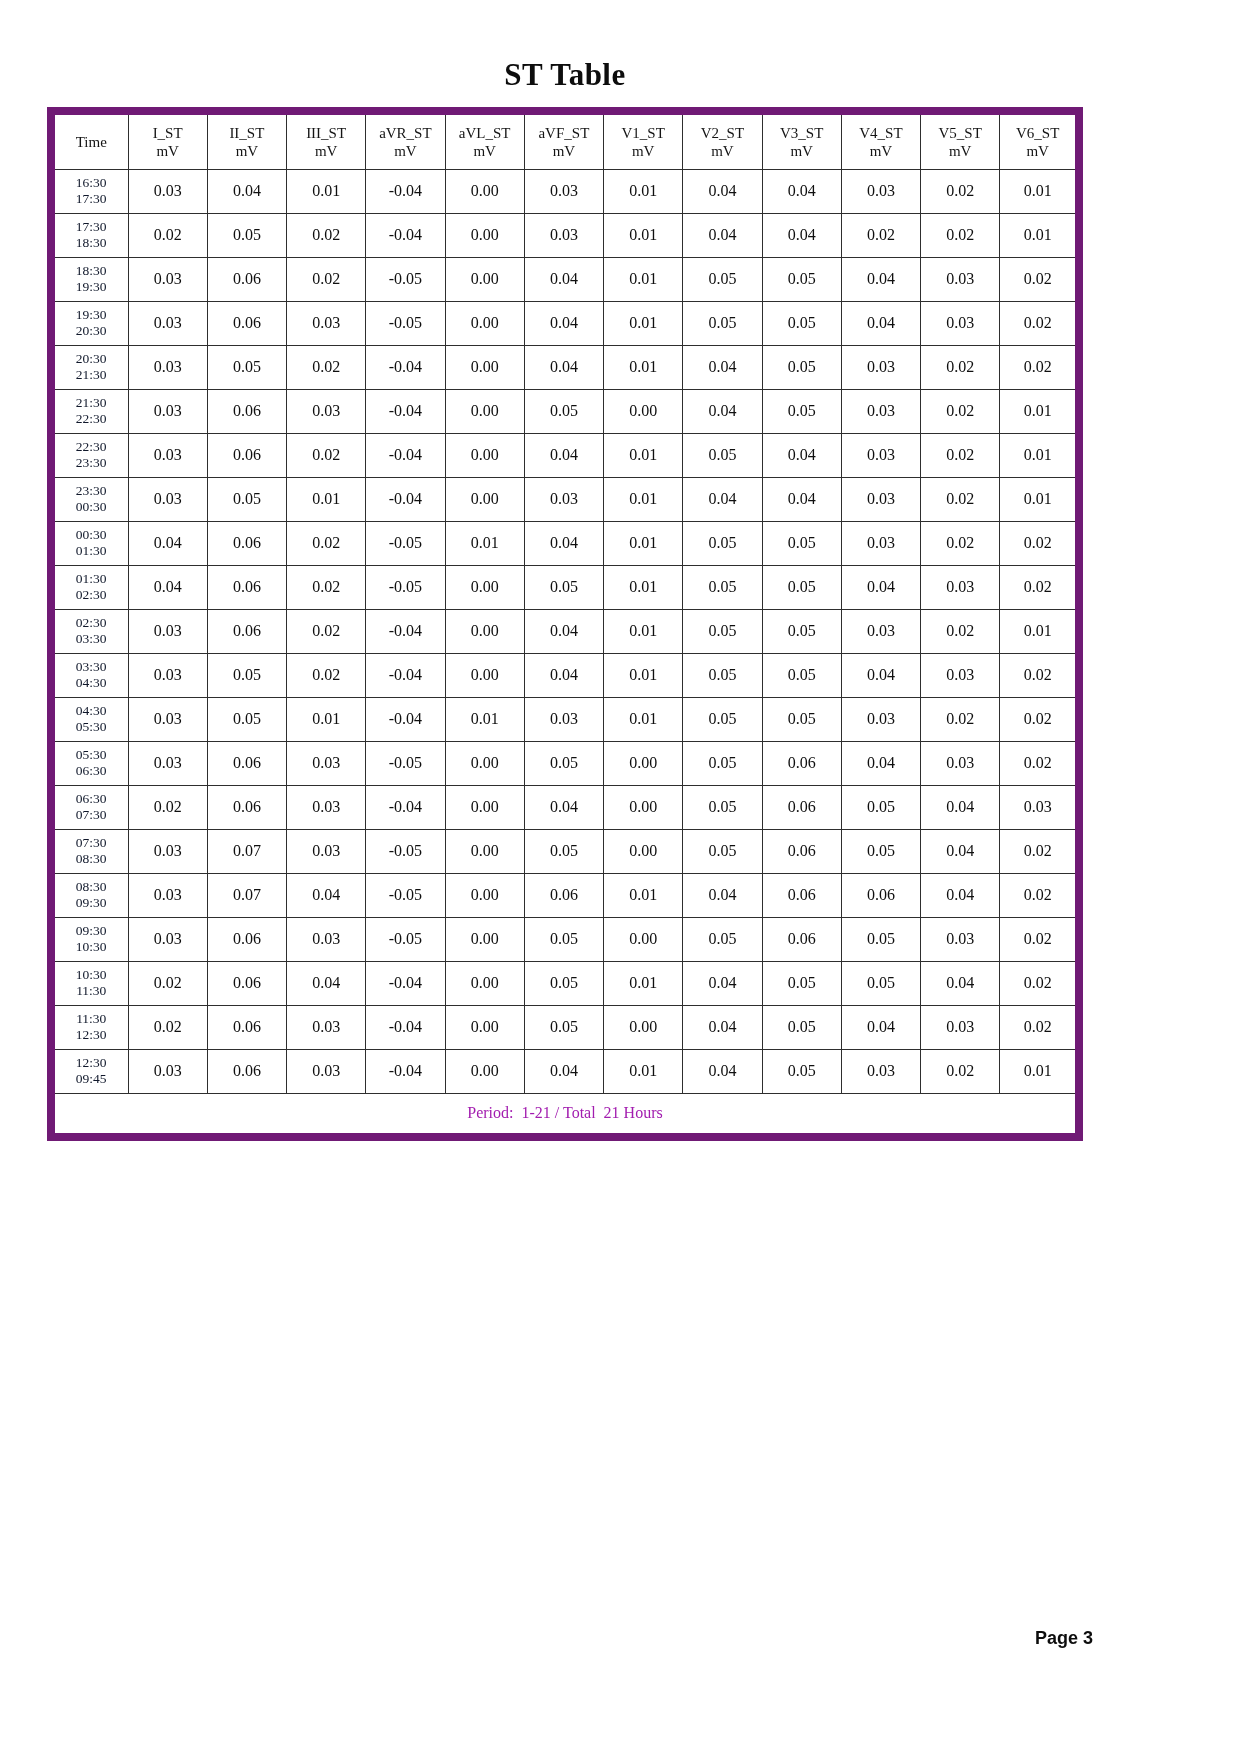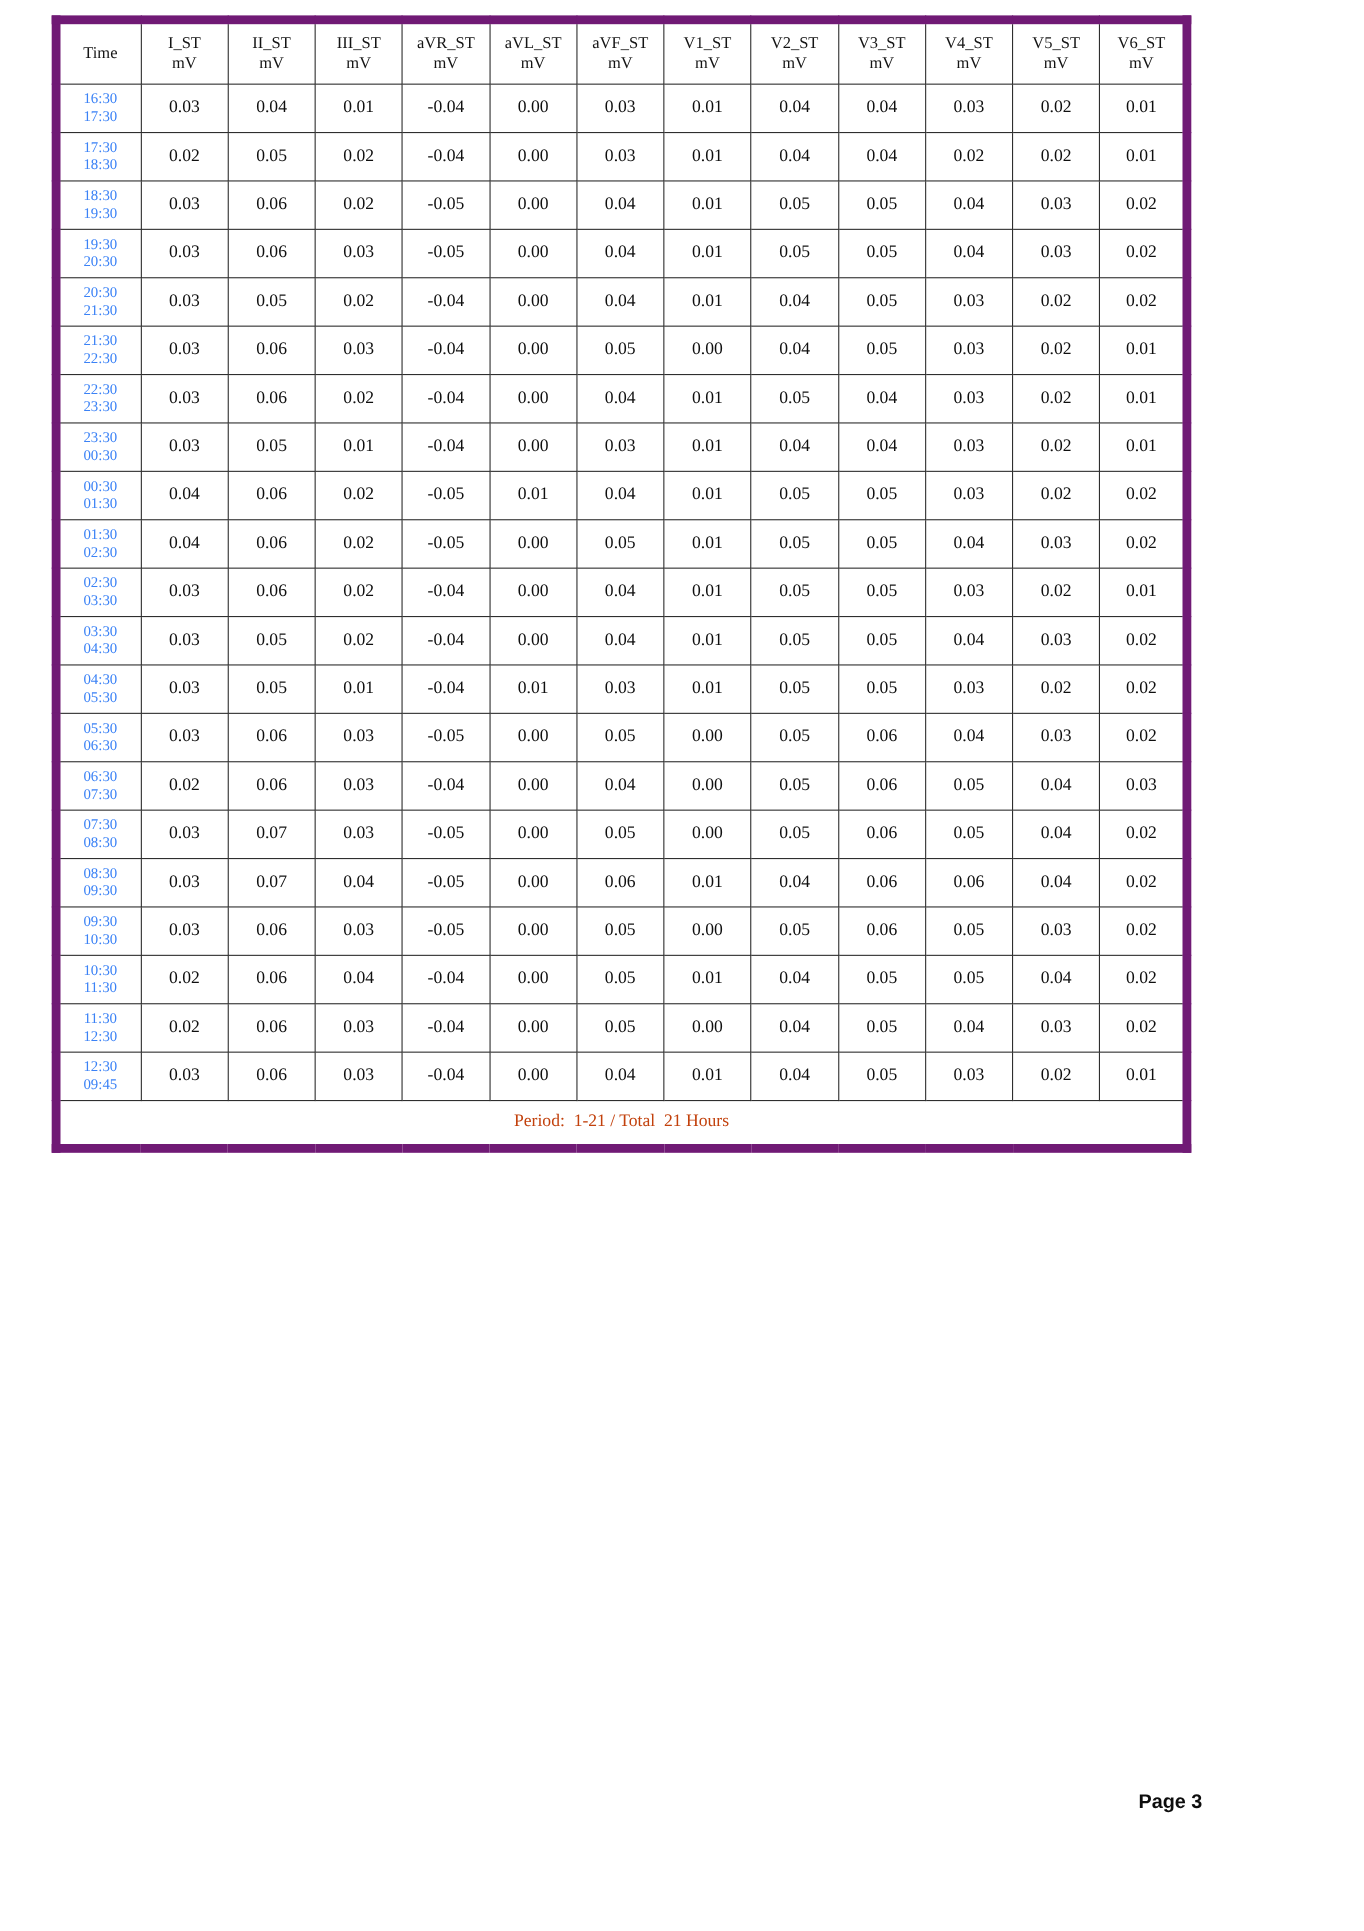--- a/index.html
+++ b/index.html
@@ -51,42 +51,43 @@
     color: #141414;
   }
   table.st-table tbody td {
     height: 44px;
     font-size: 16px;
     color: #0f0f0f;
   }
   table.st-table tbody td.time-cell {
     font-size: 13.5px;
     line-height: 16px;
-    color: #3b82f6;
+    color: #0f172a;
   }
   table.st-table tfoot td {
     height: 44px;
     font-size: 16px;
     white-space: pre;
-    color: #c2410c;
+    color: #a21caf;
   }
   .page-number {
     position: absolute;
     top: 1628px;
     left: 1035px;
     font-family: "Liberation Sans", sans-serif;
     font-size: 18px;
     font-weight: bold;
     color: #0d0d0d;
   }
 </style>
 </head>
 <body>
 
 <div class="sheet">
+  <div class="report-title">ST Table</div>
 
   <table class="st-table">
     <colgroup>
       <col class="time-col">
     </colgroup>
     <thead>
       <tr>
           <th>
             <div>Time</div>
           </th>

